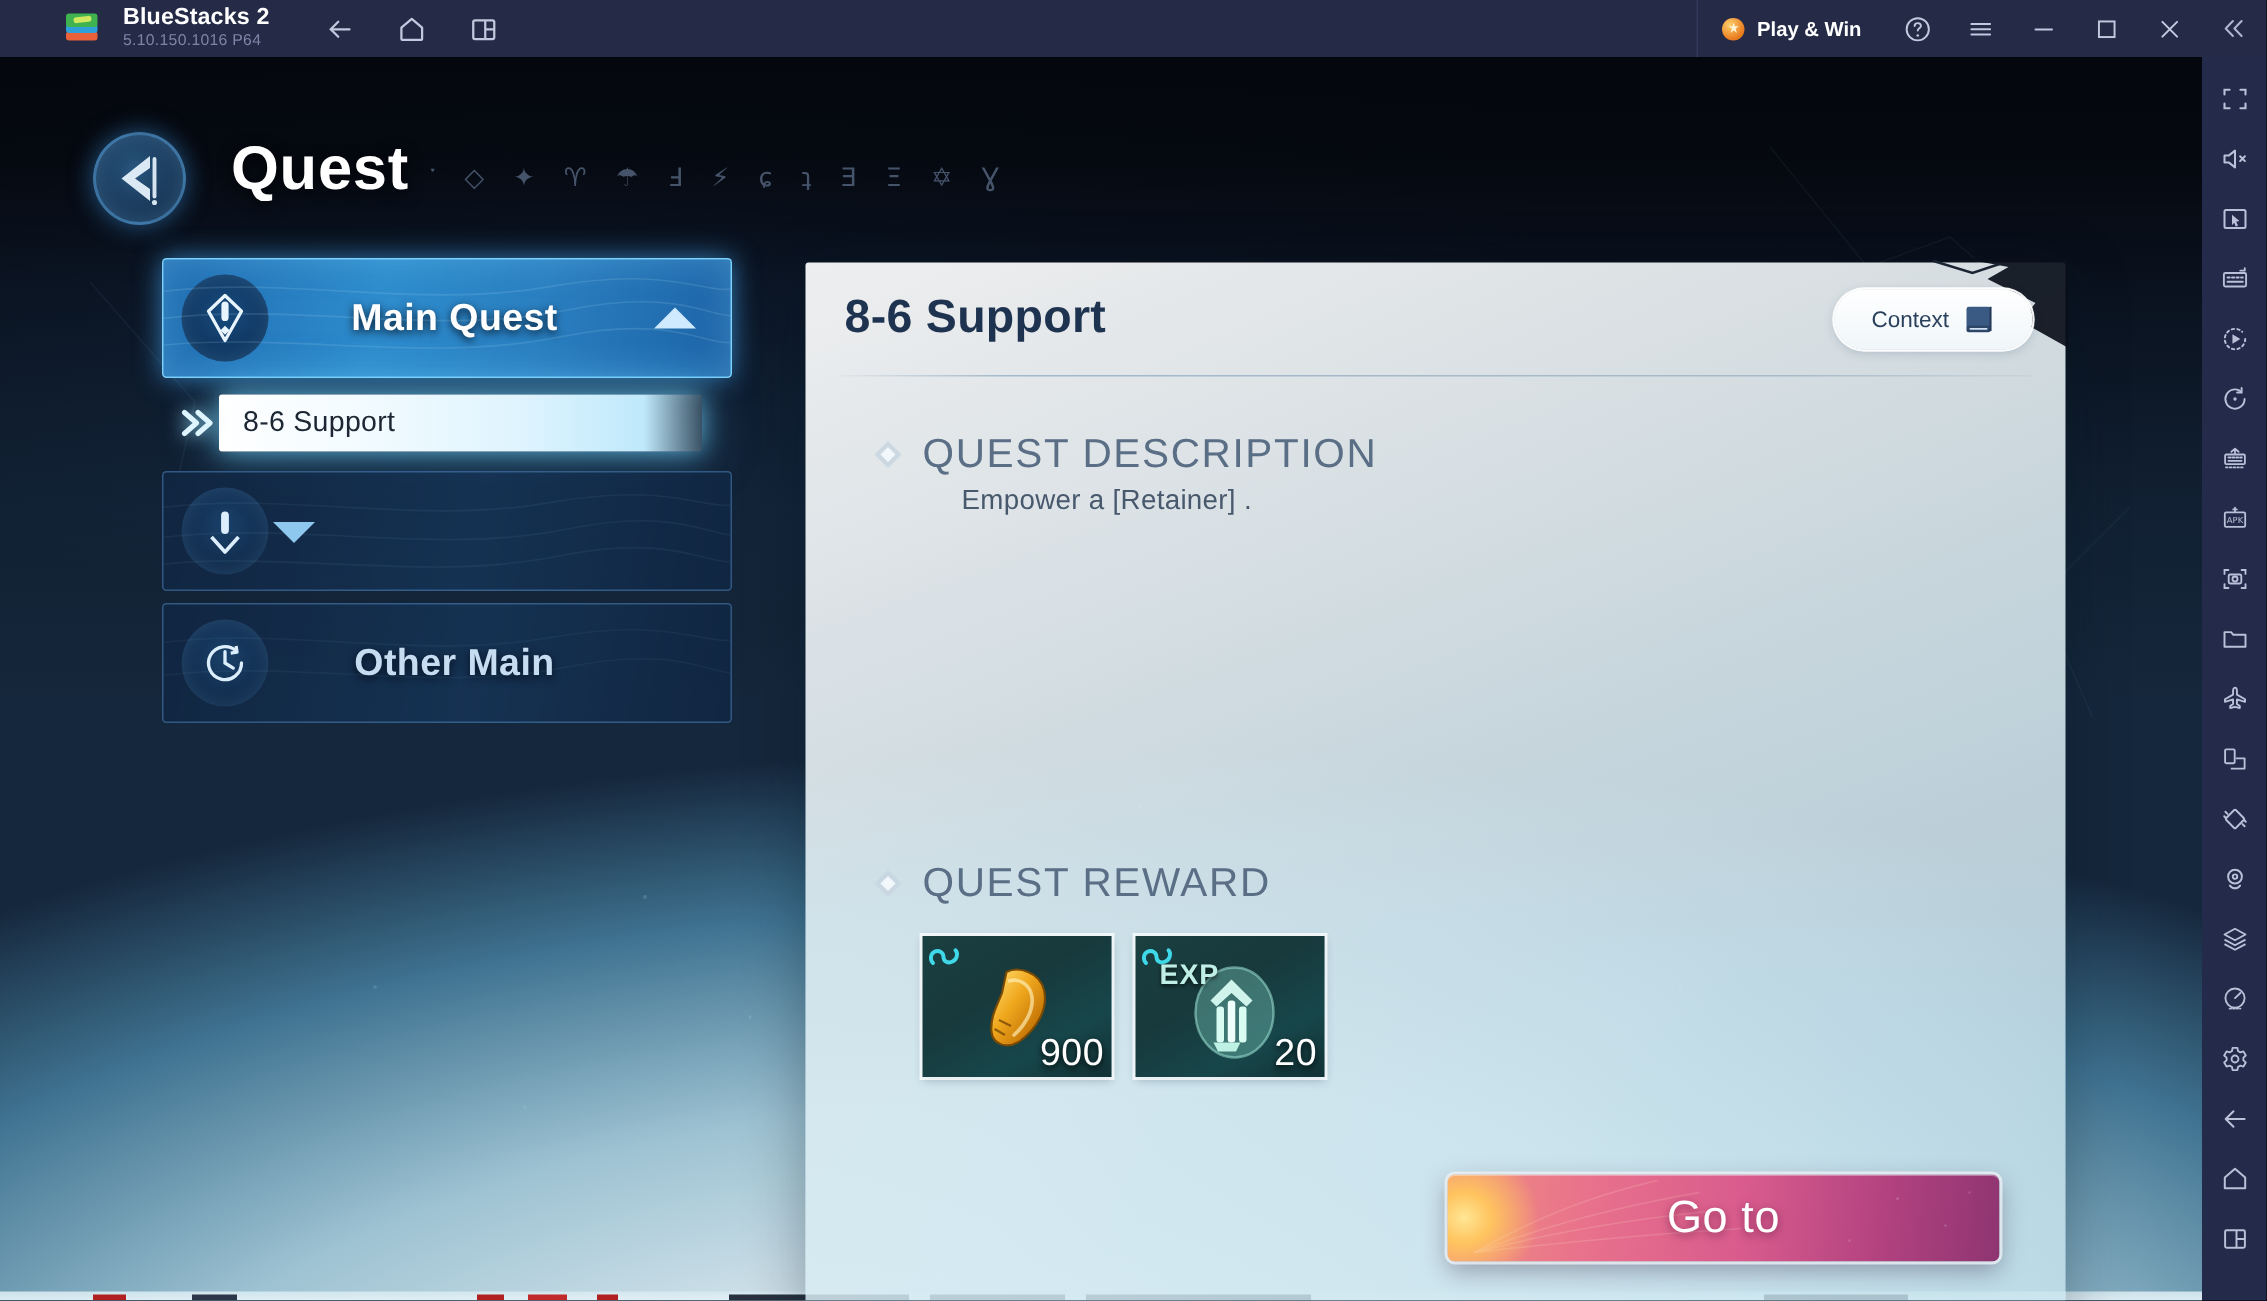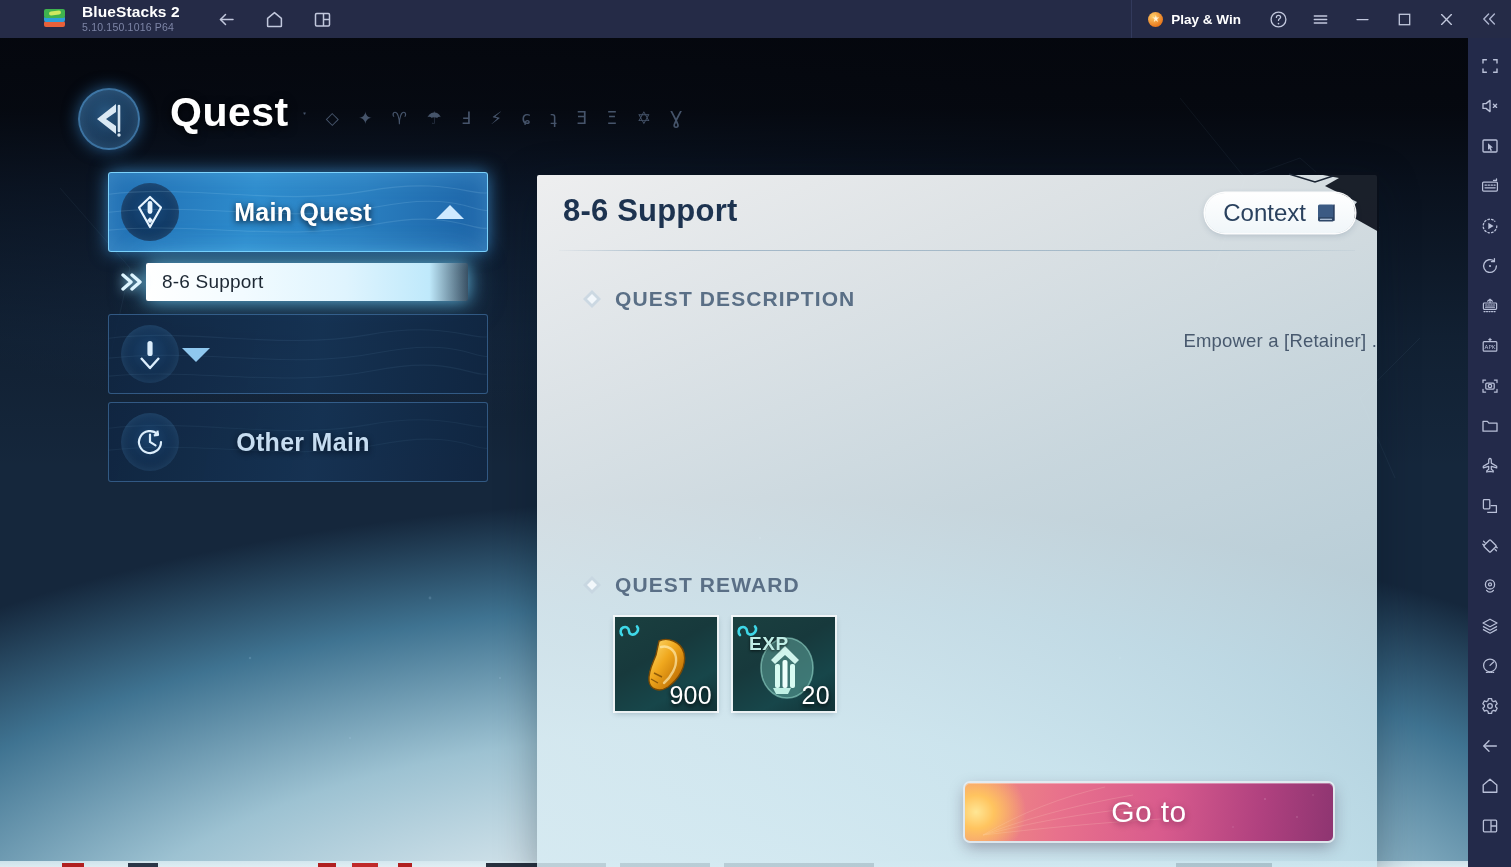--- a/index.html
+++ b/index.html
@@ -73,21 +73,21 @@
   .game::before{
     content:""; position:absolute; inset:0;
     background:linear-gradient(180deg, rgba(4,6,12,.97) 0px, rgba(4,6,12,.93) 70px,
       rgba(5,9,18,.72) 150px, rgba(8,16,28,.30) 300px, rgba(12,24,40,0) 430px);
     pointer-events:none;
   }
   
   .cracks{ position:absolute; inset:0; pointer-events:none; opacity:.5; }
 
   
-  .q-header{ position:absolute; left:72px; top:44px; display:flex; align-items:center; z-index:6;text-align:right; }
+  .q-header{ position:absolute; left:56px; top:44px; display:flex; align-items:center; z-index:6;text-align:right; }
   .q-emblem{
     width:74px; height:74px; border-radius:50%; position:relative;
     background:radial-gradient(circle at 50% 45%, #2b6ea8 0%, #1b4a7c 46%, #123css 60%, rgba(12,30,55,.25) 78%, rgba(12,30,55,0) 100%);
   }
   .q-emblem .ring{
     position:absolute; inset:6px; border-radius:50%;
     border:2px solid rgba(92,170,230,.55);
     background:radial-gradient(circle at 45% 40%, rgba(70,150,220,.55), rgba(18,48,84,.5));
     box-shadow:0 0 16px rgba(60,150,225,.55), inset 0 0 14px rgba(120,200,255,.3);
   }
@@ -178,38 +178,38 @@
   .panel-title{
     color:#1d3350; font-size:31px; font-weight:bold; letter-spacing:.2px;
   }
   .ctx-btn{
     position:absolute; right:22px; top:18px; height:40px; min-width:132px;
     border-radius:20px; display:flex; align-items:center; justify-content:center; gap:9px;
     background:linear-gradient(180deg,#ffffff,#f0f6f9);
     box-shadow:0 0 0 1.5px rgba(255,255,255,.95), 0 2px 7px rgba(30,60,90,.22);
     cursor:pointer; padding:0 18px;
   }
-  .ctx-btn span{ color:#2a415e; font-size:24px; }
+  .ctx-btn span{ color:#2a415e; font-size:15px; }
   .ctx-btn .book{ width:22px; height:22px; }
   .panel-rule{
     position:absolute; left:22px; right:22px; top:75px; height:1px;
     background:linear-gradient(90deg, rgba(120,150,175,.05), rgba(110,145,172,.55) 14%,
       rgba(110,145,172,.45) 80%, rgba(120,150,175,.08));
   }
 
   .sec{ position:absolute; left:0; width:100%; }
   .sec-head{ display:flex; align-items:center; gap:12px; padding-left:44px; }
   .dia{ width:22px; height:22px; flex:0 0 auto; }
-  .sec-title{ color:#5a6f86; font-size:21px; letter-spacing:1.1px; font-weight:bold; }
-  .sec-body{ padding-left:104px; margin-top:19px;text-align:right; }
+  .sec-title{ color:#5a6f86; font-size:27px; letter-spacing:1.1px; font-weight:normal; }
+  .sec-body{ padding-left:104px; margin-top:4px; }
   .desc-line{ color:#48596e; font-size:18.5px; letter-spacing:.2px; }
 
   .rewards{ display:flex; gap:16px; padding-left:78px; margin-top:20px; }
   .rw{
-    width:102px; height:94px; position:relative; cursor:pointer;
+    width:126px; height:94px; position:relative; cursor:pointer;
     background:linear-gradient(150deg,#1b4040 0%, #17393c 40%, #17464a 72%, #123236 100%);
     box-shadow:0 0 0 2px rgba(255,255,255,.75), 0 2px 6px rgba(20,50,70,.3);
     padding-left:48px;
   }
   .rw .rar{ position:absolute; left:3px; top:2px; width:24px; height:22px; }
   .rw .cnt{
     position:absolute; right:5px; bottom:1px; color:#ffffff; font-size:25px;
     text-shadow:0 2px 4px rgba(0,0,0,.85); letter-spacing:.3px;
   }
   .rw .art{ position:absolute; inset:0; display:flex; align-items:center; justify-content:center; }

